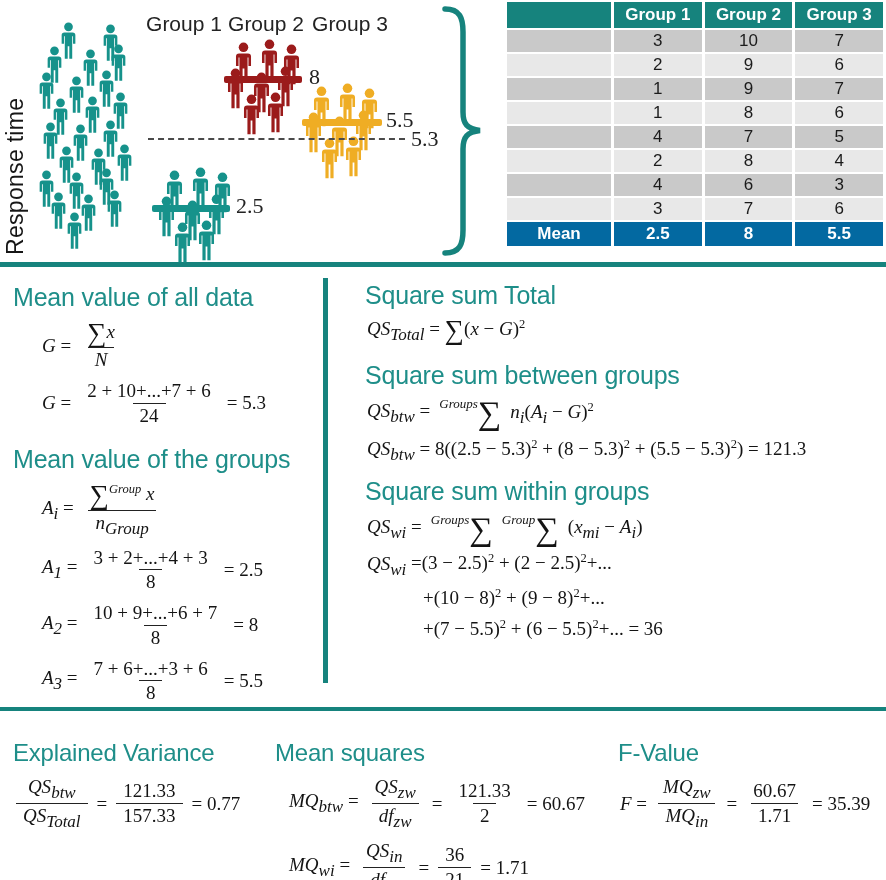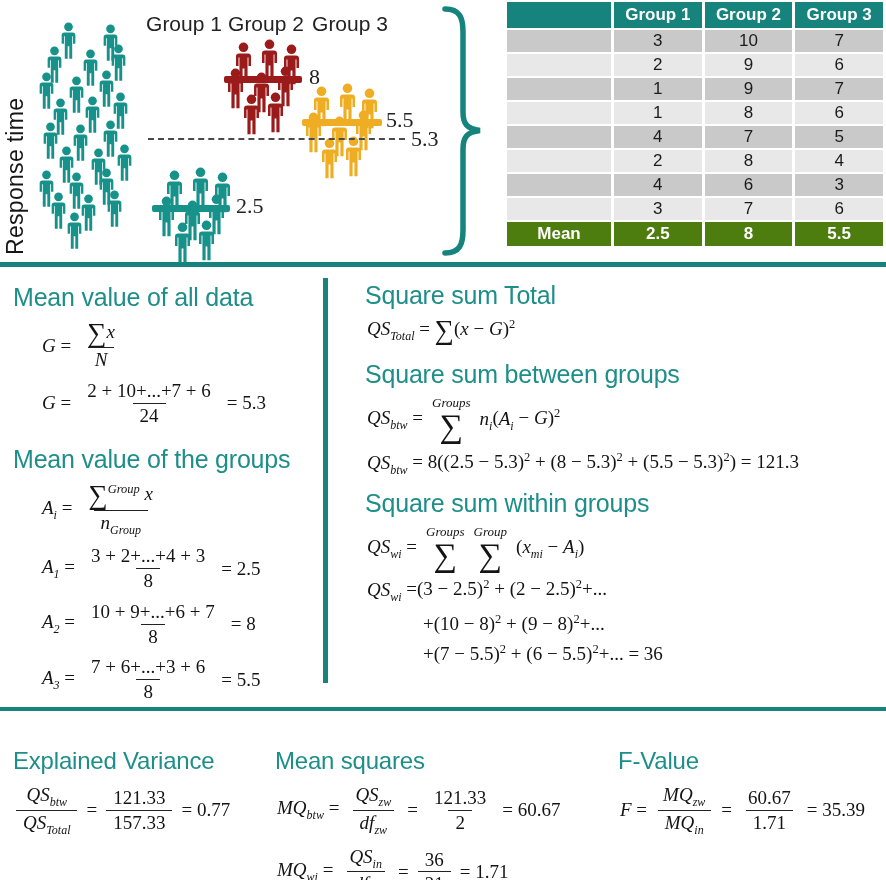--- a/index.html
+++ b/index.html
@@ -33,59 +33,59 @@
   .brace{position:absolute;left:438px;top:4px;z-index:2;}
 
   
   .data-table{position:absolute;left:504px;top:0;width:382px;border-collapse:separate;border-spacing:3px 2px;
               table-layout:fixed;}
   .data-table col.c0{width:104px;}
   .data-table th{background:#16837D;color:#fff;font-size:17px;font-weight:bold;text-align:center;height:26px;padding:0;}
   .data-table td{font-size:17px;text-align:center;height:22px;padding:0;color:#1b1b1b;}
   .data-table tr.dark td{background:#C9C9C9;}
   .data-table tr.light td{background:#E8E8E8;}
-  .data-table tfoot td{background:#4d7c0f;color:#fff;font-weight:bold;height:24px;font-size:17px;}
+  .data-table tfoot td{background:#0369a1;color:#fff;font-weight:bold;height:24px;font-size:17px;}
 
   
   .hr{width:886px;height:5px;background:#16837D;}
   .hr.hr2{height:4px;}
   .vr{position:absolute;left:323px;top:11px;bottom:24px;width:5px;background:#16837D;}
 
   
   .mid{position:relative;width:886px;height:440px;}
   .mid-left{position:absolute;left:0;top:0;width:323px;height:440px;}
   .mid-right{position:absolute;left:328px;top:0;width:558px;height:416px;}
   .h{color:#1E8E89;font-size:25px;letter-spacing:-0.2px;}
   .mid-left .h{margin:16px 0 8px 13px;}
   .mid-right .h{margin:14px 0 6px 37px;}
   .mid-left .fm{margin-left:42px;}
   .mid-right .fm{margin-left:39px;}
 
   
   .fm{font-family:"Liberation Serif",serif;font-size:19px;color:#141414;}
   .fm-line{display:flex;align-items:center;gap:9px;margin:7px 0;}
   .fm-line:not(:first-child){margin-left:56px;}
-  .fm sub{font-size:12px;font-style:italic;}
+  .fm sub{font-size:17px;font-style:italic;}
   .fm sup{font-size:12.5px;}
   .fm .bs{font-size:27px;line-height:1;vertical-align:-4px;}
   .frac{display:inline-flex;flex-direction:column;align-items:center;line-height:1.25;}
   .frac .num{padding:0 7px;}
   .frac .den{border-top:1.6px solid #222;padding:0 7px;}
-  .sum{display:inline-flex;flex-direction:column;align-items:center;line-height:1;}
+  .sum{display:inline-flex;flex-direction:row;align-items:flex-start;line-height:1;}
   .sum-top{font-size:13px;font-style:italic;margin-bottom:1px;}
   .sum-sig{font-size:33px;}
 
   
   .bottom{position:relative;width:886px;height:168px;display:flex;}
-  .bcol{padding-top:28px;}
+  .bcol{padding-top:20px;}
   .bcol .h{font-size:24px;margin:8px 0 8px 13px;}
   .bcol .fm{margin-left:16px;}
   .bcol1{width:272px;}
   .bcol2{width:336px;}
-  .bcol2 .h{margin-left:3px;} .bcol2 .fm{margin-left:5px;}
+  .bcol2 .h{margin-left:3px;} .bcol2 .fm{margin-left:17px;}
   .bcol3{flex:1;}
   .bcol3 .h{margin-left:10px;} .bcol3 .fm{margin-left:12px;}
 </style>
 </head>
 <body>
 
 <div class="page">
 
   <section class="top">
     <div class="viz">

